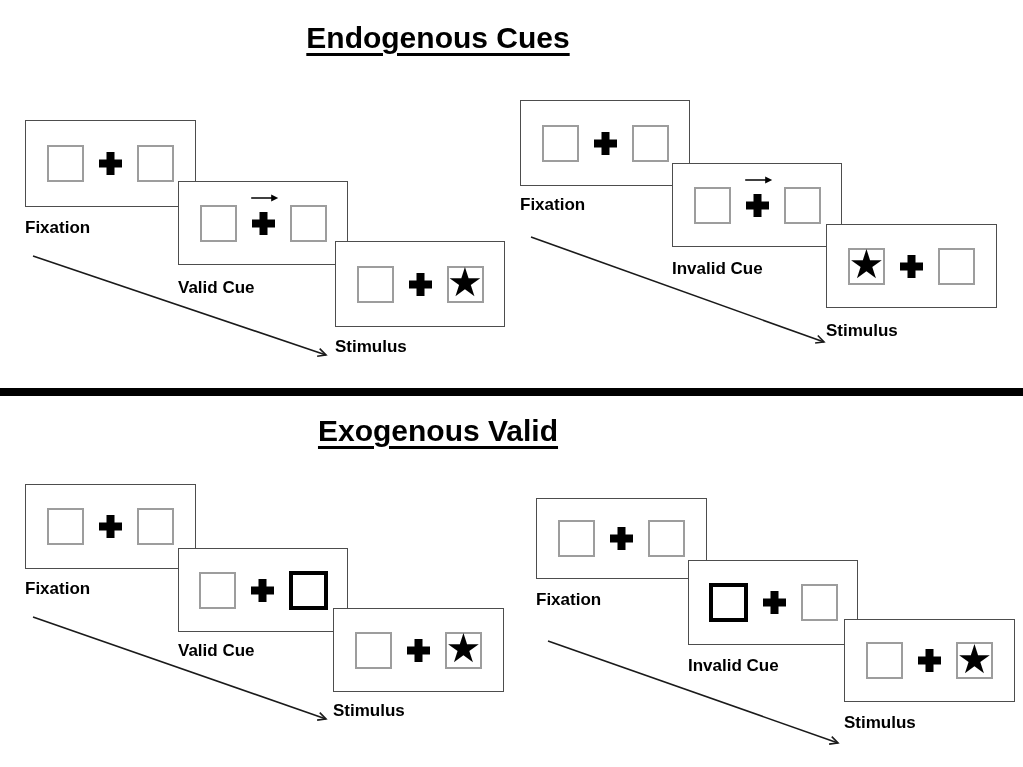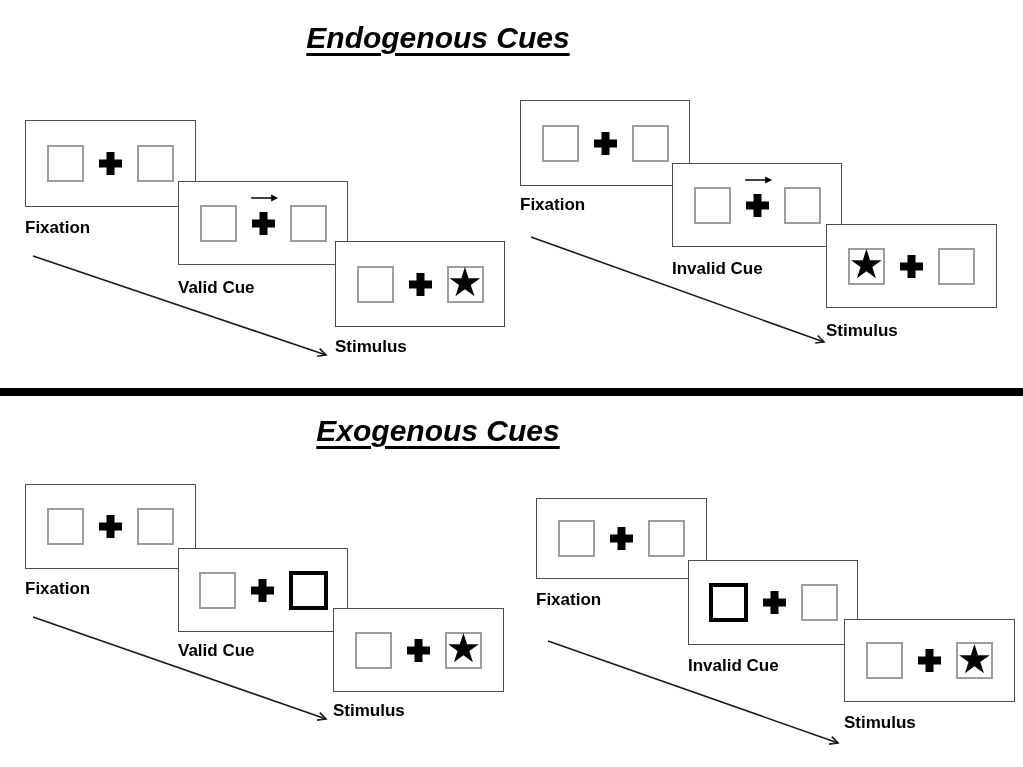--- a/index.html
+++ b/index.html
@@ -4,21 +4,21 @@
 <style>
   html,body{margin:0;padding:0;background:#ffffff;}
   body{
     width:1023px;height:767px;position:relative;overflow:hidden;
     font-family:"Liberation Sans","DejaVu Sans",sans-serif;color:#000;
   }
   .canvas{position:absolute;left:0;top:0;width:1023px;height:767px;}
   .section-title{
     position:absolute;left:0;width:876px;text-align:center;
     font-size:30px;font-weight:bold;line-height:36px;
-    text-decoration:underline;text-decoration-thickness:3px;text-underline-offset:5px;font-style:italic;
+    text-decoration:underline;text-decoration-thickness:3px;text-underline-offset:5px;
   }
   .panel{
     position:absolute;background:#ffffff;border:1px solid #4d4d4d;
     display:flex;align-items:center;justify-content:center;gap:13px;
     box-sizing:border-box;z-index:2;
   }
   .sq{
     width:37px;height:37px;border:2px solid #9d9d9d;box-sizing:border-box;
     background:#ffffff;display:flex;align-items:center;justify-content:center;
   }
@@ -128,21 +128,21 @@
       <svg width="27" height="27" viewBox="0 0 27 27">
           <path d="M9.5 2h8v7.5H25v8h-7.5V25h-8v-7.5H2v-8h7.5z" fill="#000"></path>
         </svg>
     </div>
     <div class="sq"></div>
   </div>
   <div class="plabel" style="left:826px;top:320px;width:171px">Stimulus</div>
 
   <div class="divider"></div>
 
-  <div class="section-title" style="top:413px">Exogenous Cues</div>
+  <div class="section-title" style="top:413px">Exogenous Valid</div>
 
   <div class="panel" style="left:25px;top:484px;width:171px;height:85px">
     <div class="sq"></div>
     <div class="mid">
       <svg width="27" height="27" viewBox="0 0 27 27">
           <path d="M9.5 2h8v7.5H25v8h-7.5V25h-8v-7.5H2v-8h7.5z" fill="#000"></path>
         </svg>
     </div>
     <div class="sq"></div>
   </div>

